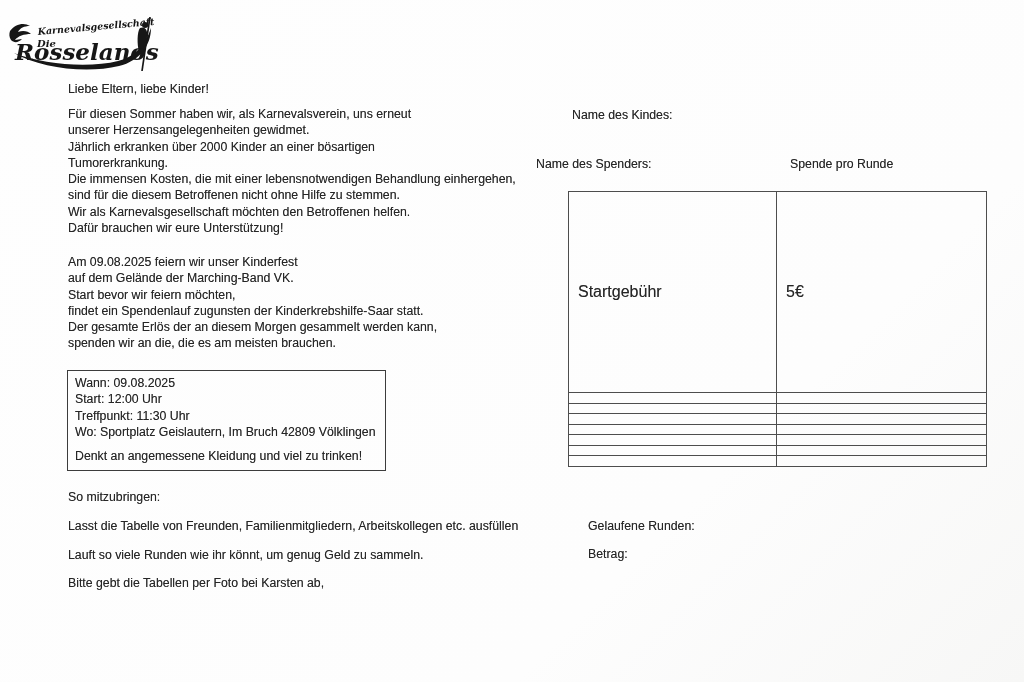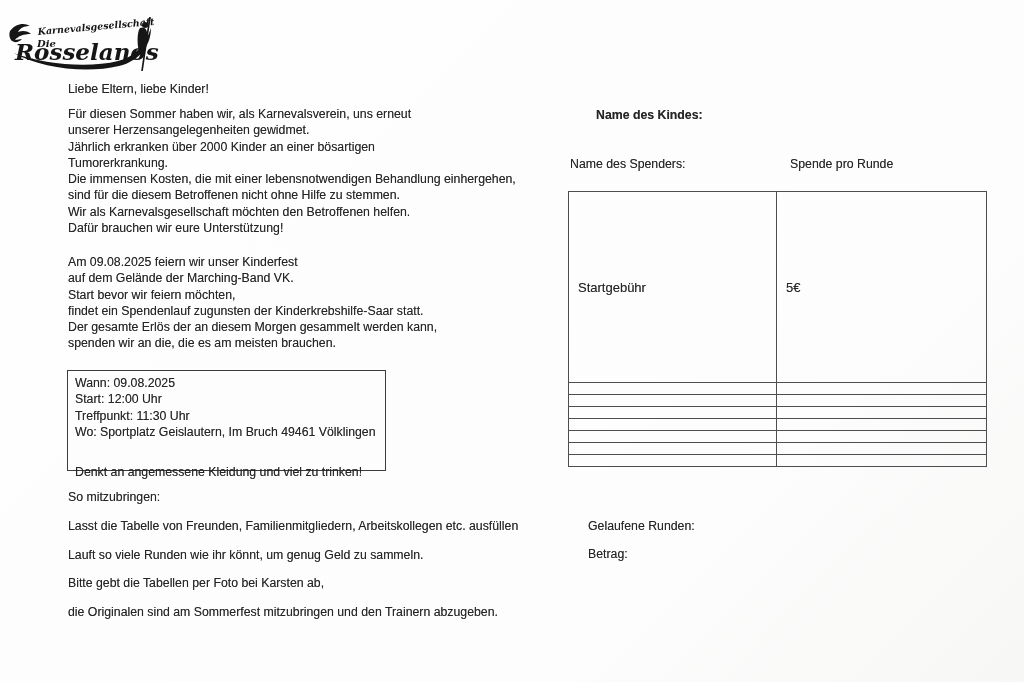--- a/index.html
+++ b/index.html
@@ -21,38 +21,38 @@
   .greeting   { left:68px; top:81px; }
   .para1      { left:68px; top:106px; }
   .para2      { left:68px; top:254px; }
 
   .info-box {
     position:absolute; left:67px; top:370px; width:303px; height:91px;
     border:1.5px solid #3c3c3c; padding:4px 7px;
     font-size:12.3px; line-height:16.3px;
     text-shadow:0 0 0.6px rgba(50,50,50,0.55);
   }
-  .info-box .note { margin-top:24px; white-space:nowrap; }
+  .info-box .note { margin-top:8px; white-space:nowrap; }
 
   .how-title  { left:68px; top:489px; }
   .instr      { left:68px; top:518px; }
   .instr .line { margin-bottom:12.4px; }
 
-  .child-label    { left:596px; top:107px;font-weight:bold; }
-  .sponsor-label  { left:570px; top:156px; }
+  .child-label    { left:572px; top:107px; }
+  .sponsor-label  { left:536px; top:156px; }
   .donation-label { left:790px; top:156px; }
 
   table.sponsor {
     position:absolute; left:568px; top:191px;
     width:418px; height:276px;
     border-collapse:collapse; table-layout:fixed;
   }
   table.sponsor td {
     border:1px solid #4d4d4d;
-    font-size:13px; color:#262626;
+    font-size:16px; color:#262626;
     padding:0 0 0 9px; vertical-align:middle;
     text-shadow:0 0 0.6px rgba(50,50,50,0.5);
     overflow:hidden; white-space:nowrap;
   }
   table.sponsor { border:1.5px solid #4d4d4d; }
   table.sponsor col.c1 { width:208px; }
   table.sponsor col.c2 { width:210px; }
 
   .laps-label   { left:588px; top:518px; }
   .amount-label { left:588px; top:546px; }
@@ -96,31 +96,30 @@
       <div class="line">Start bevor wir feiern möchten,</div>
       <div class="line">findet ein Spendenlauf zugunsten der Kinderkrebshilfe-Saar statt.</div>
       <div class="line">Der gesamte Erlös der an diesem Morgen gesammelt werden kann,</div>
       <div class="line">spenden wir an die, die es am meisten brauchen.</div>
     </div>
 
   <div class="info-box block">
   <div class="line">Wann: 09.08.2025</div>
       <div class="line">Start: 12:00 Uhr</div>
       <div class="line">Treffpunkt: 11:30 Uhr</div>
-      <div class="line">Wo: Sportplatz Geislautern, Im Bruch 49461 Völklingen</div>
+      <div class="line">Wo: Sportplatz Geislautern, Im Bruch 42809 Völklingen</div>
       <div class="note">Denkt an angemessene Kleidung und viel zu trinken!</div>
     </div>
 
   <div class="txt how-title">So mitzubringen:</div>
 
   <div class="txt instr block">
       <div class="line">Lasst die Tabelle von Freunden, Familienmitgliedern, Arbeitskollegen etc. ausfüllen</div>
       <div class="line">Lauft so viele Runden wie ihr könnt, um genug Geld zu sammeln.</div>
       <div class="line">Bitte gebt die Tabellen per Foto bei Karsten ab,</div>
-      <div class="line">die Originalen sind am Sommerfest mitzubringen und den Trainern abzugeben.</div>
     </div>
 
   <div class="txt child-label">Name des Kindes:</div>
   <div class="txt sponsor-label">Name des Spenders:</div>
   <div class="txt donation-label">Spende pro Runde</div>
 
   <table class="sponsor">
     <colgroup>
         <col class="c1">
         <col class="c2">

